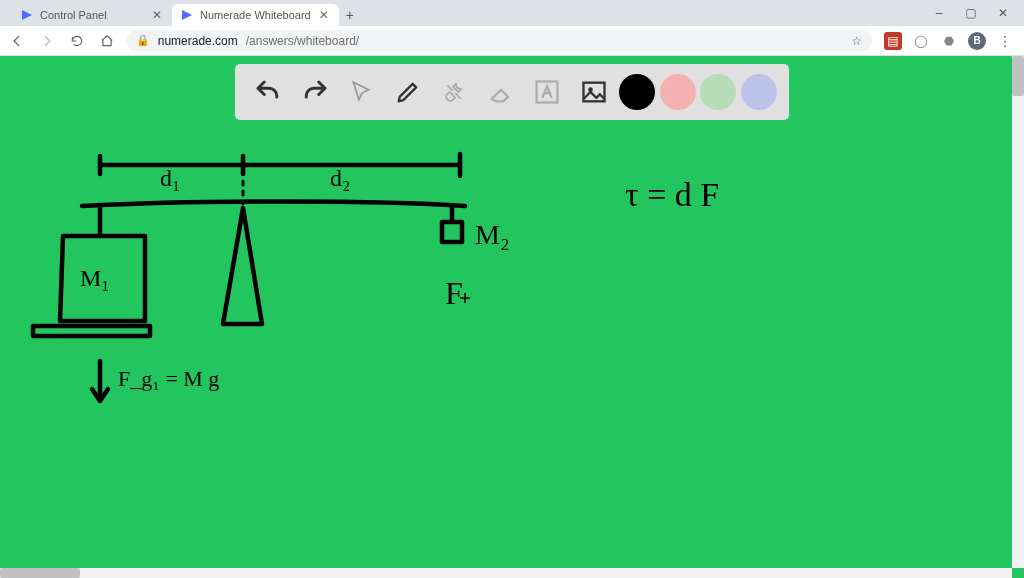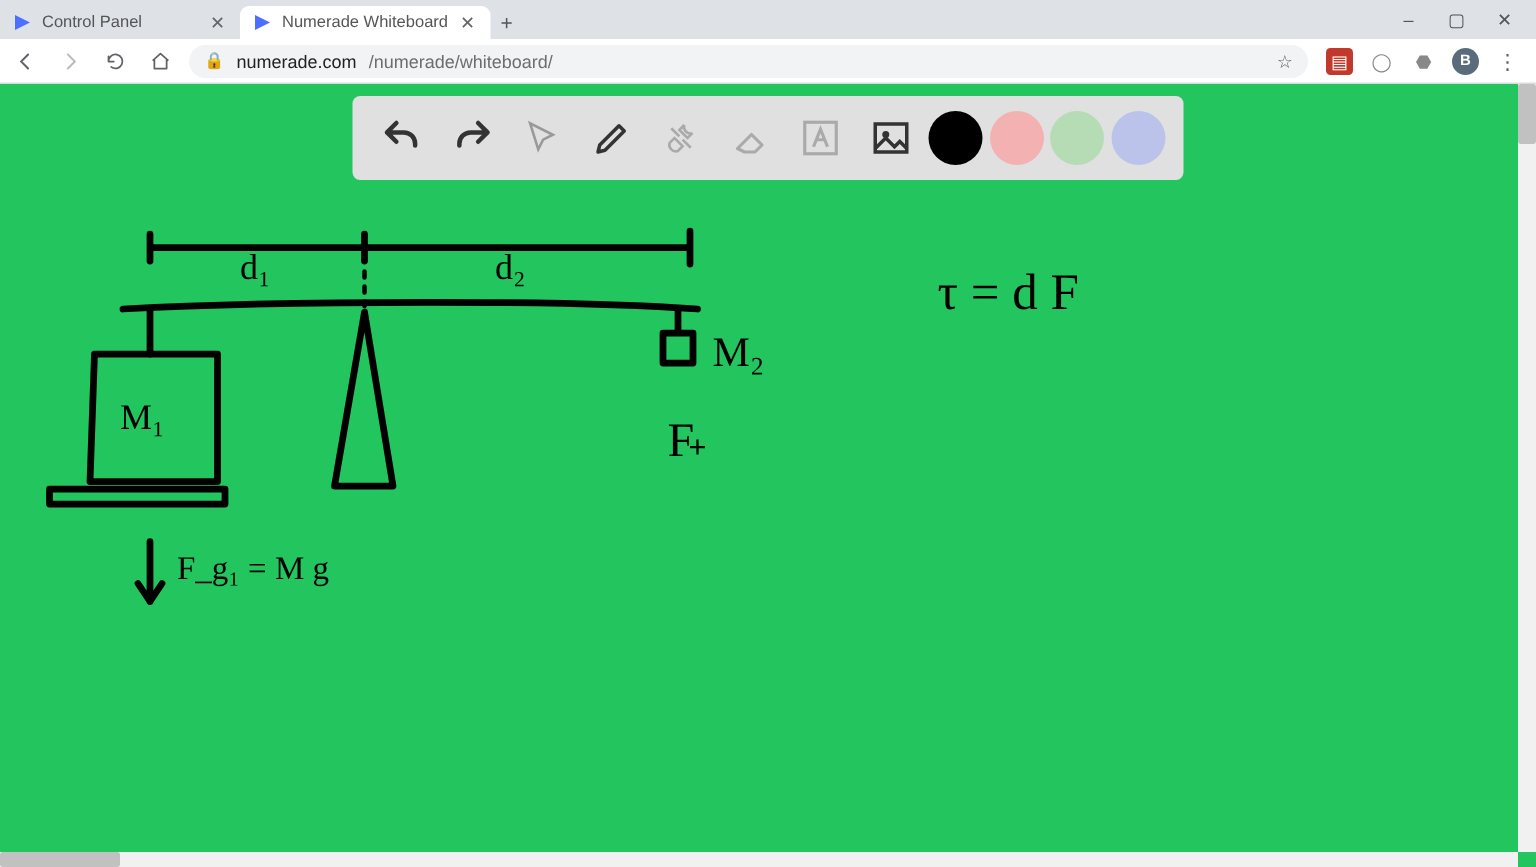--- a/index.html
+++ b/index.html
@@ -16,21 +16,21 @@
   
   .titlebar {
     height: 26px;
     background: #dee1e6;
     display: flex;
     align-items: flex-end;
   }
   .tabs {
     display: flex;
     align-items: flex-start;
-    padding-left: 0;
+    padding-left: 12px;
     flex: 1;
   }
   .tab {
     height: 22px;
     min-width: 160px;
     display: flex;
     align-items: center;
     padding: 0 8px;
     gap: 6px;
     font-size: 11px;
@@ -213,21 +213,21 @@
       </svg>
   </div>
   <div class="navbtn">
     <svg width="14" height="14" viewBox="0 0 24 24">
         <path d="M3 11l9-8 9 8M5 10v10h14V10" stroke="#5f6368" stroke-width="2" fill="none" stroke-linejoin="round"></path>
       </svg>
   </div>
   <div class="addrbar">
     <span class="lock">🔒</span>
     <span>numerade.com</span>
-      <span class="url-dim">/numerade/whiteboard/</span>
+      <span class="url-dim">/answers/whiteboard/</span>
     <span style="flex:1"></span>
     <span style="color:#5f6368">☆</span>
   </div>
   <div class="addrright">
     <div class="ext-icon" style="background:#c0392b;color:#fff">▤</div>
     <div class="ext-icon" style="color:#888">◯</div>
     <div class="ext-icon" style="color:#888">⬣</div>
     <div class="avatar">B</div>
     <div class="menu-dots">⋮</div>
   </div>

